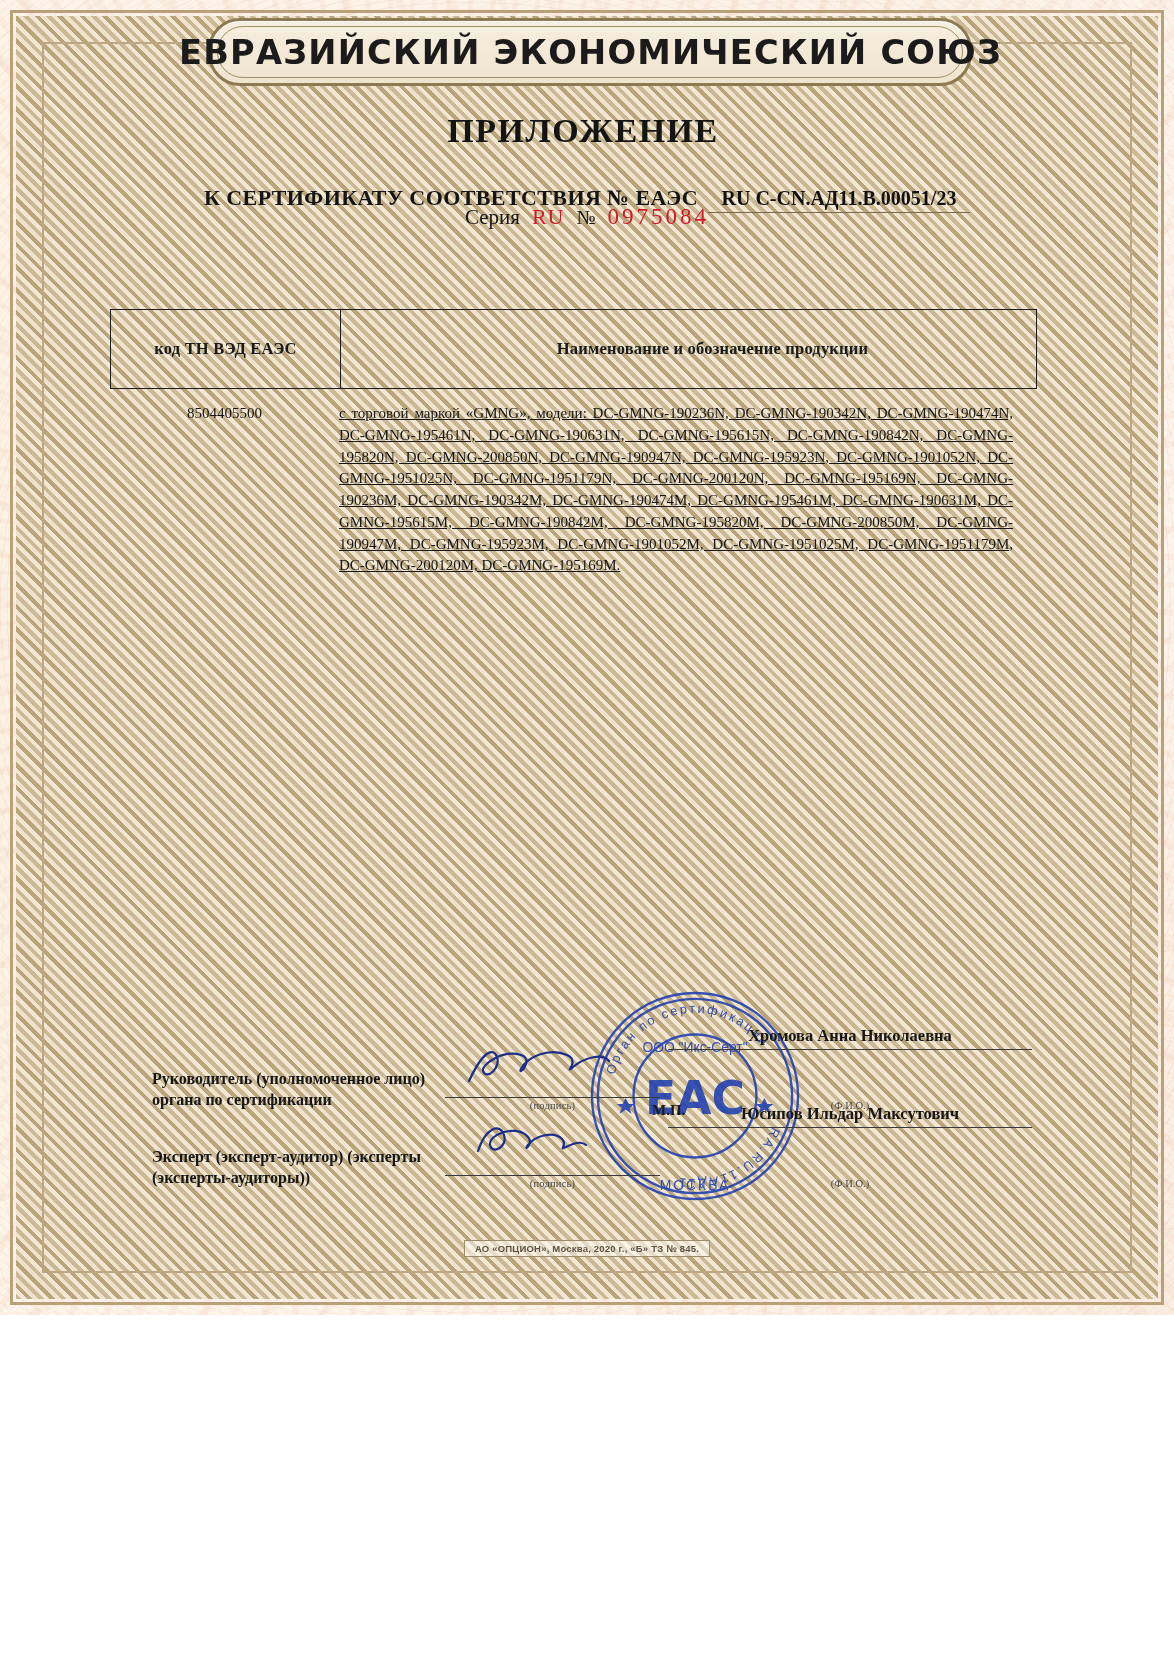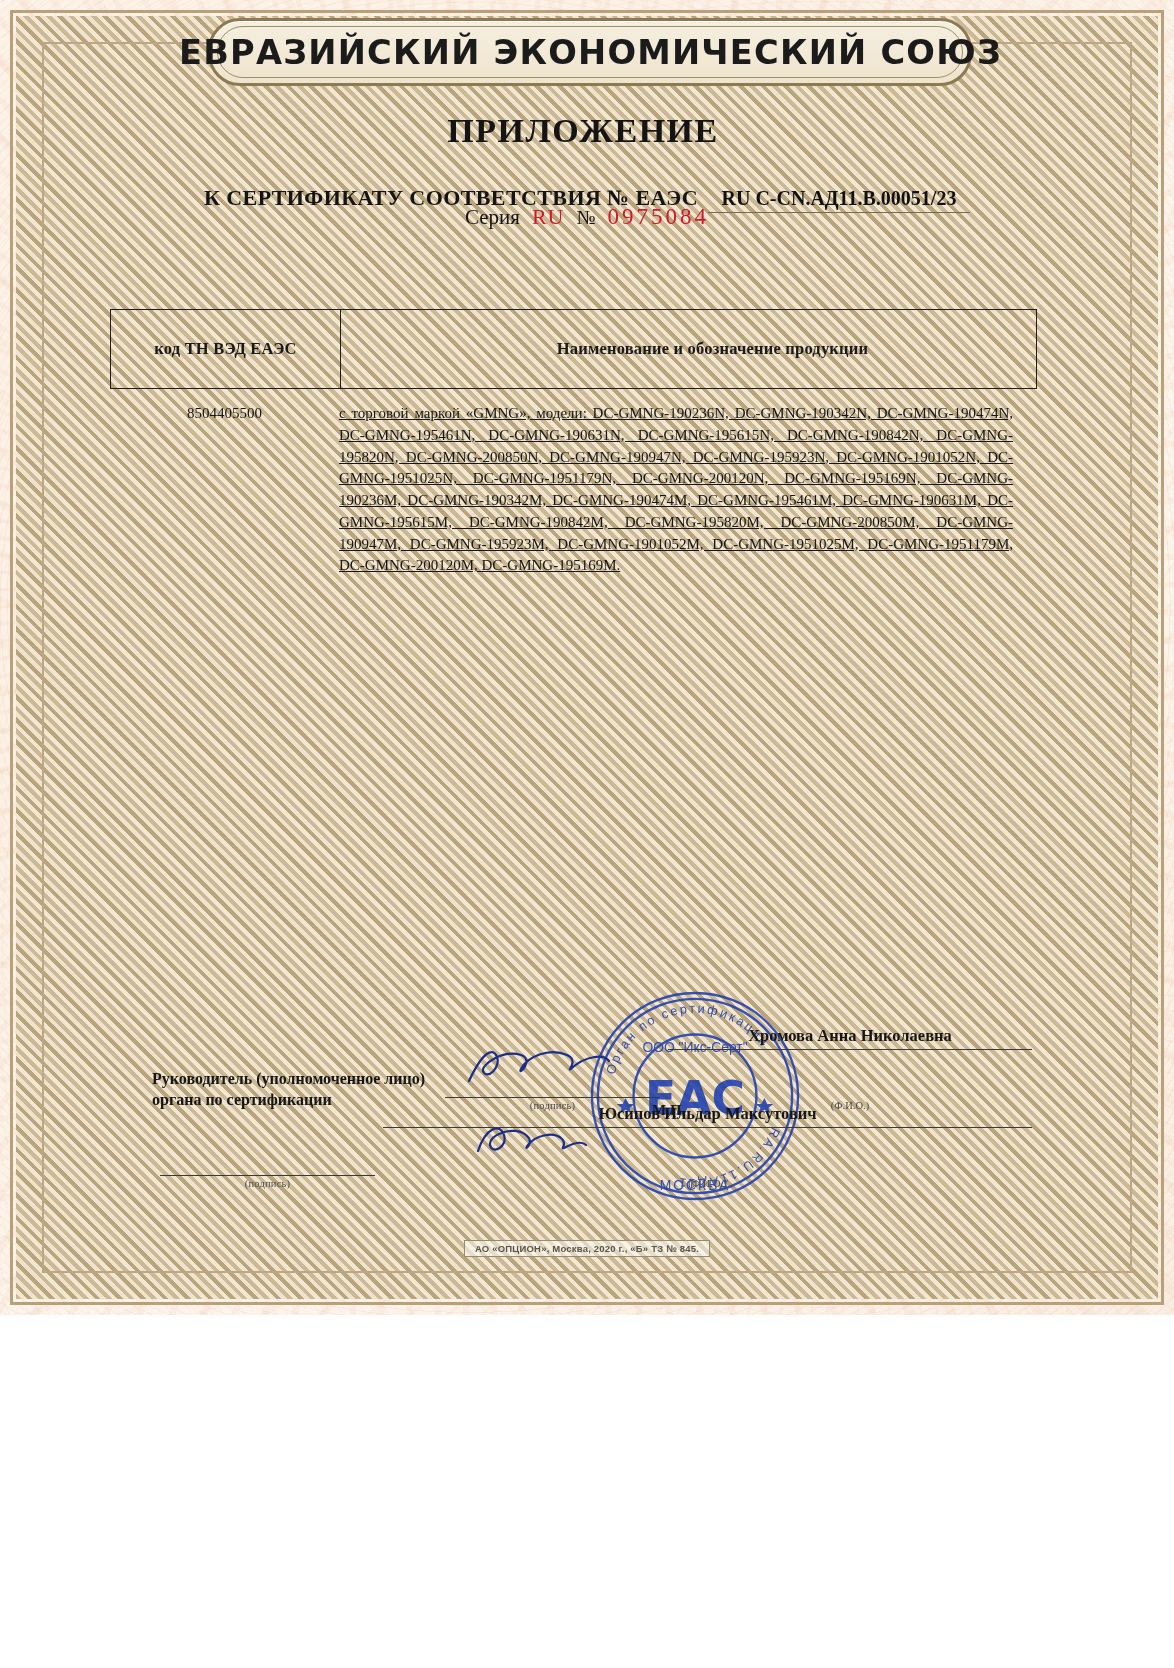--- a/index.html
+++ b/index.html
@@ -447,20 +447,21 @@
         <div class="rule"></div>
         <div class="cap">(подпись)</div>
       </div>
       <div class="sig-name">
         <span class="nm">Хромова Анна Николаевна</span>
         <span class="cap">(Ф.И.О.)</span>
       </div>
     </div>
 
     <div class="sig-row">
+      <div class="sig-role">Эксперт (эксперт-аудитор) (эксперты (эксперты-аудиторы))</div>
       <div class="sig-line">
         <div class="rule"></div>
         <div class="cap">(подпись)</div>
       </div>
       <div class="sig-name">
         <span class="nm">Юсипов Ильдар Максутович</span>
         <span class="cap">(Ф.И.О.)</span>
       </div>
     </div>
 

